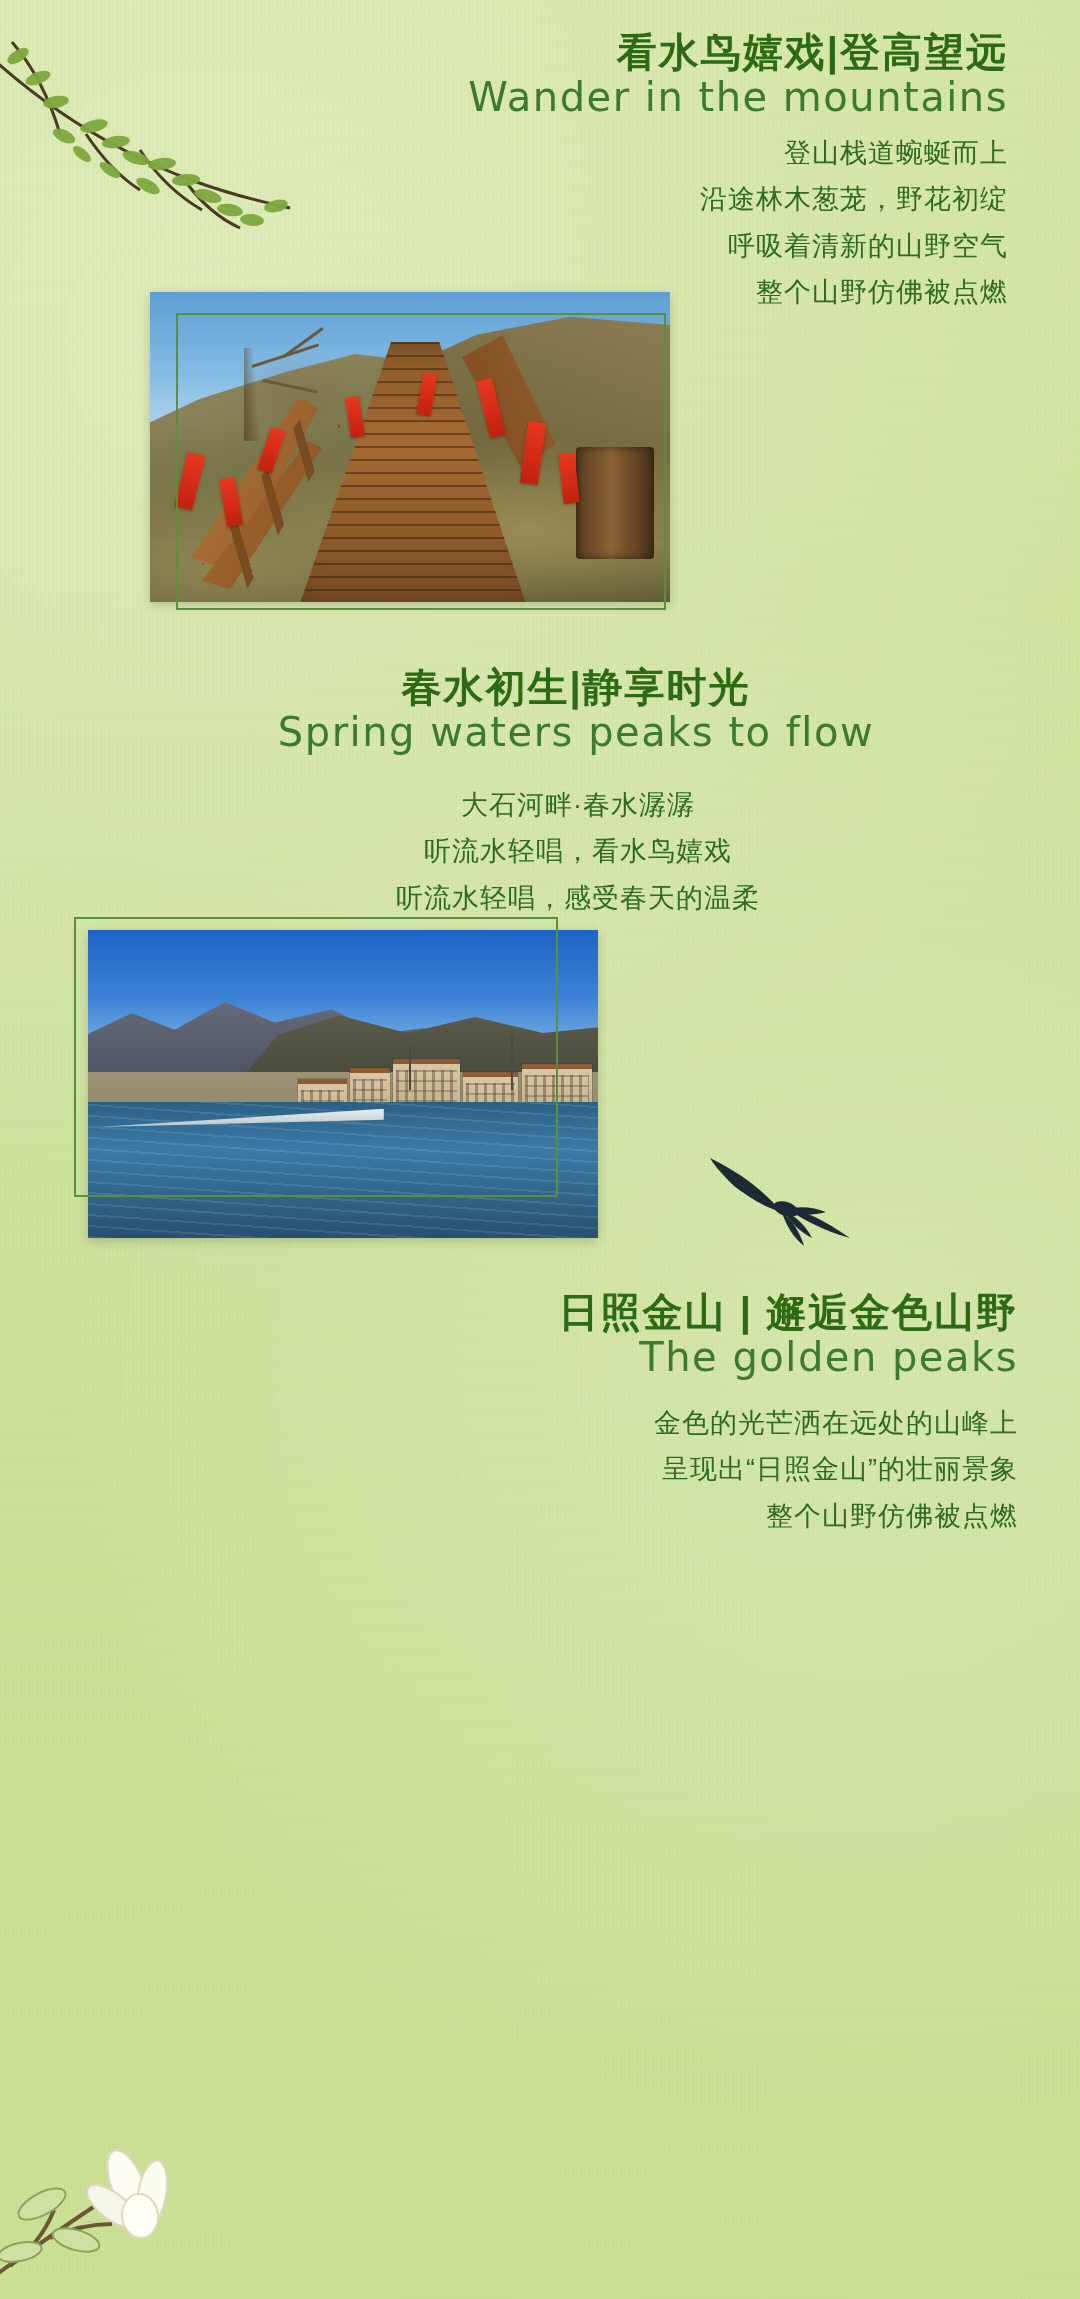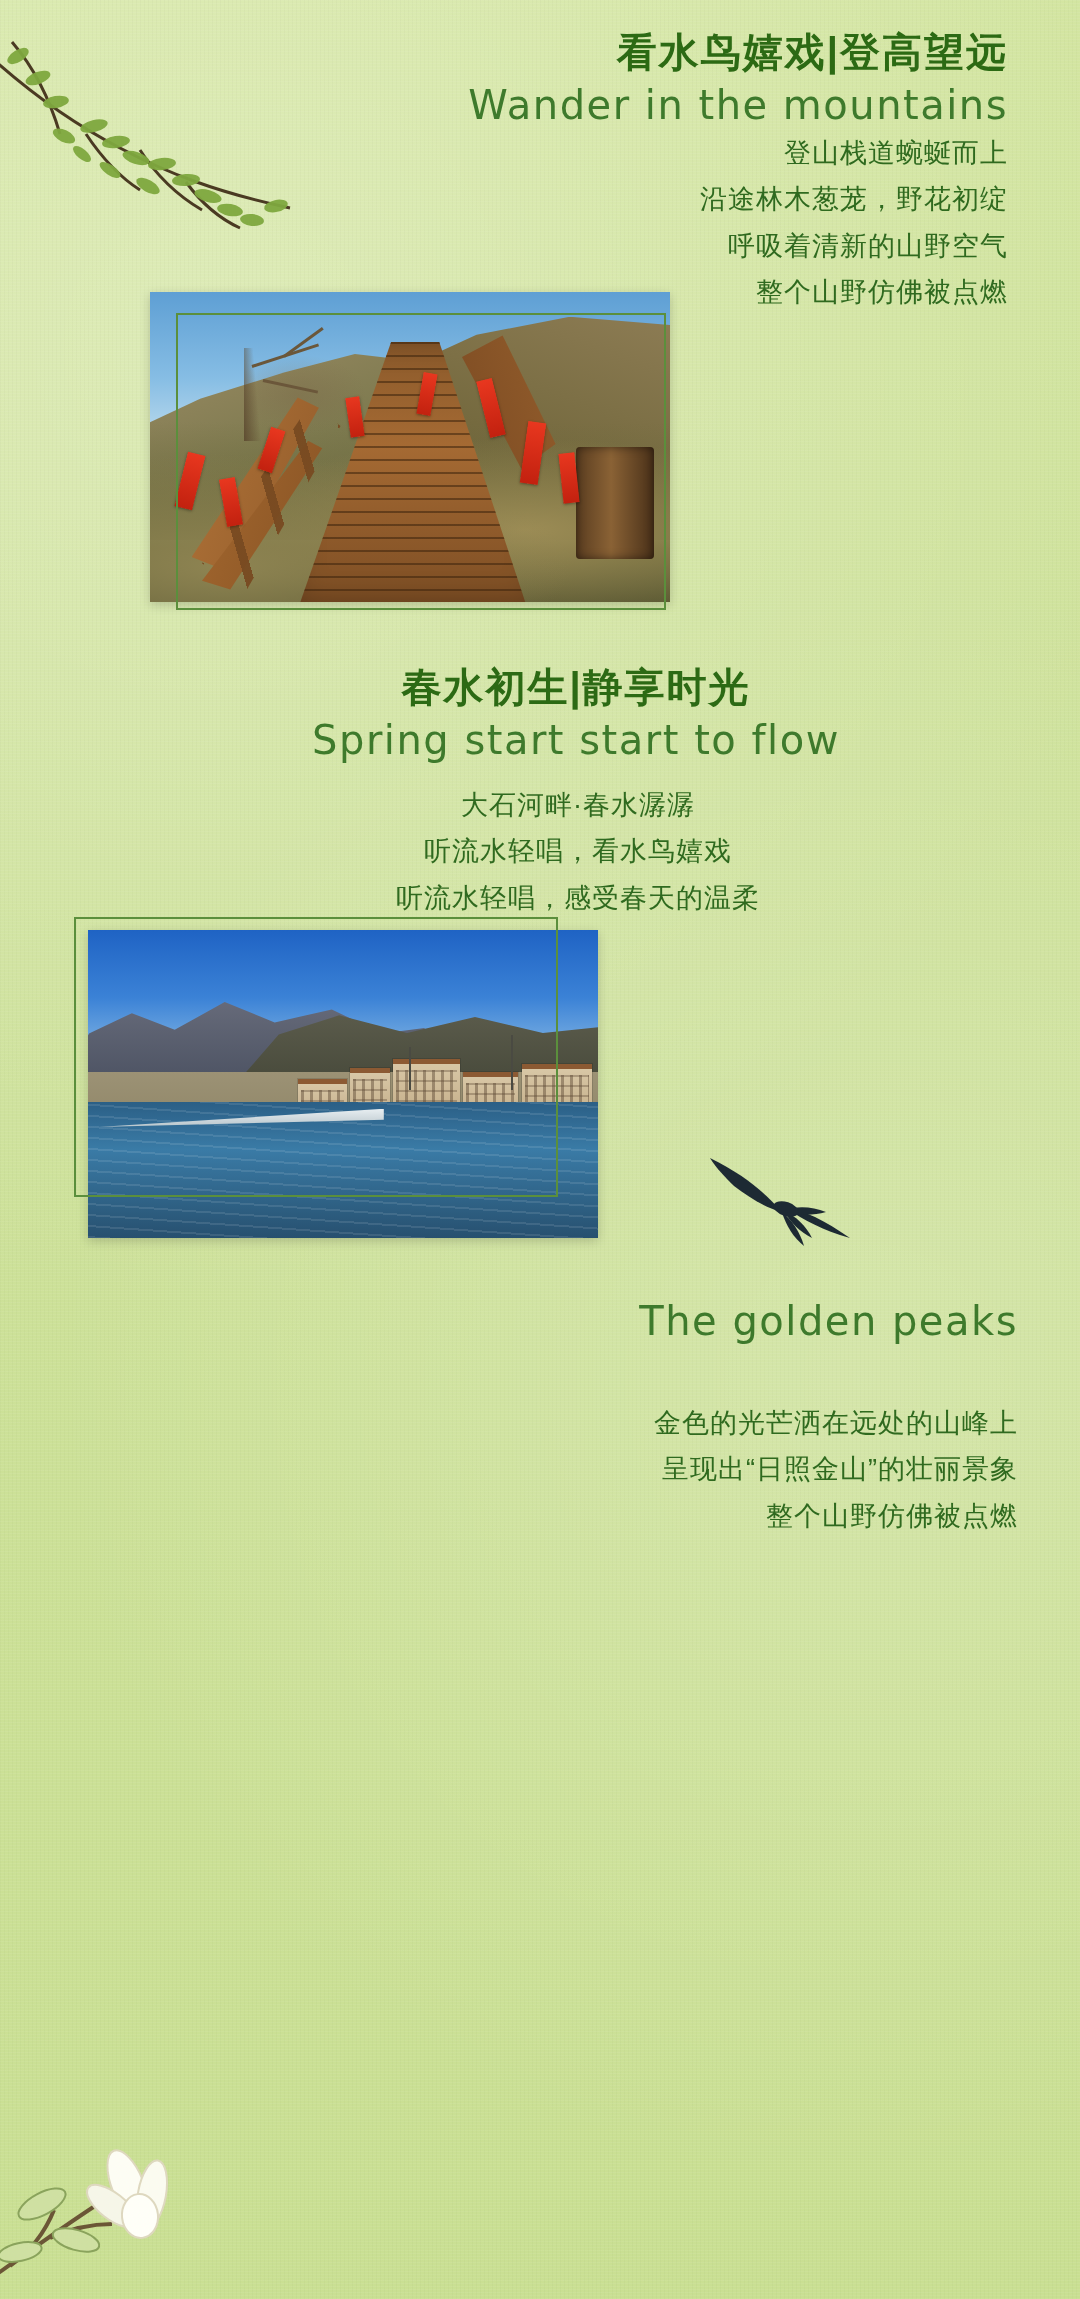--- a/index.html
+++ b/index.html
@@ -47,21 +47,21 @@
     line-height: 1.1;
     white-space: nowrap;
   }
   .heading-en {
     font-size: 40px;
     font-weight: normal;
     letter-spacing: 1.5px;
     color: #3e7a2c;
     line-height: 1.15;
     white-space: nowrap;
-    margin-top: 8px;
+    margin-top: 0;
     font-family: "DejaVu Sans", sans-serif;
   }
   .body-lines {
     font-size: 27px;
     line-height: 1.72;
     color: #2f6a1f;
     letter-spacing: 1px;
   }
   .body-lines div { white-space: nowrap; }
 
@@ -297,21 +297,21 @@
     <div class="ribbon" style="left:38%; top:34%; width:14px; height:40px; transform: rotate(-8deg);"></div>
     <div class="ribbon" style="left:52%; top:26%; width:14px; height:42px; transform: rotate(10deg);"></div>
     <div class="ribbon" style="left:64%; top:28%; width:16px; height:58px; transform: rotate(-14deg);"></div>
     <div class="ribbon" style="left:72%; top:42%; width:18px; height:62px; transform: rotate(8deg);"></div>
     <div class="ribbon" style="left:79%; top:52%; width:16px; height:50px; transform: rotate(-6deg);"></div>
   </div>
 
   <div class="section" style="left:0; top:665px;">
     <div class="align-left" style="padding-left:72px;">
       <div class="heading-cn">春水初生|静享时光</div>
-      <div class="heading-en">Spring start start to flow</div>
+      <div class="heading-en">Spring waters peaks to flow</div>
     </div>
   </div>
 
   <div class="section body-lines align-left" style="left:0; top:782px; padding-left:76px;">
     <div>大石河畔·春水潺潺</div>
     <div>听流水轻唱，看水鸟嬉戏</div>
     <div>听流水轻唱，感受春天的温柔</div>
   </div>
 
   <div class="deco deco-swallow">
@@ -343,20 +343,21 @@
     <div class="p2-pole" style="left:83%; top:34%; height:18%;"></div>
     <div class="p2-pole" style="left:63%; top:38%; height:14%;"></div>
     <div class="p2-grass"></div>
     <div class="p2-levee"></div>
     <div class="p2-water"></div>
     <div class="p2-weir"></div>
   </div>
 
   <div class="section" style="left:0; top:1290px;">
     <div class="align-right" style="padding-right:62px;">
+      <div class="heading-cn">日照金山 | 邂逅金色山野</div>
       <div class="heading-en">The golden peaks</div>
     </div>
   </div>
 
   <div class="section body-lines align-right" style="left:0; top:1400px; padding-right:62px;">
     <div>金色的光芒洒在远处的山峰上</div>
     <div>呈现出“日照金山”的壮丽景象</div>
     <div>整个山野仿佛被点燃</div>
   </div>
 

